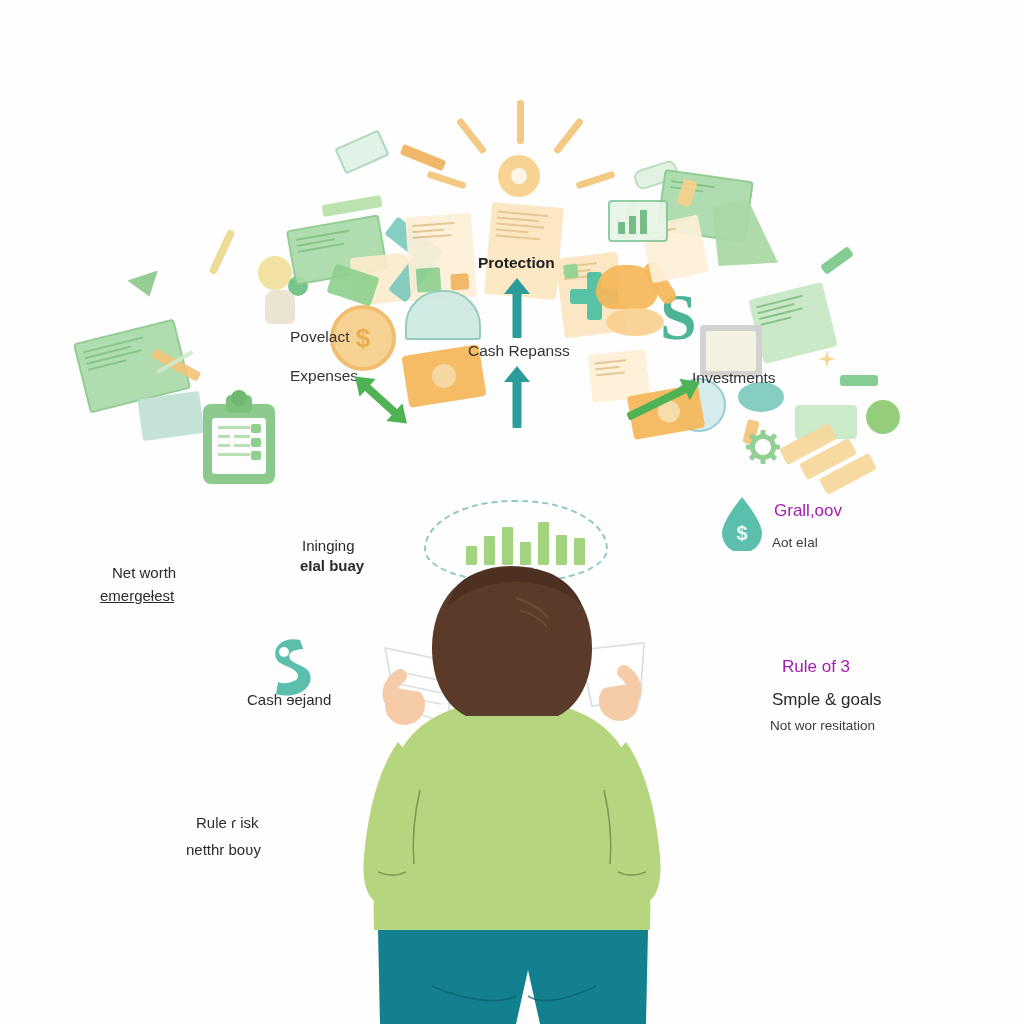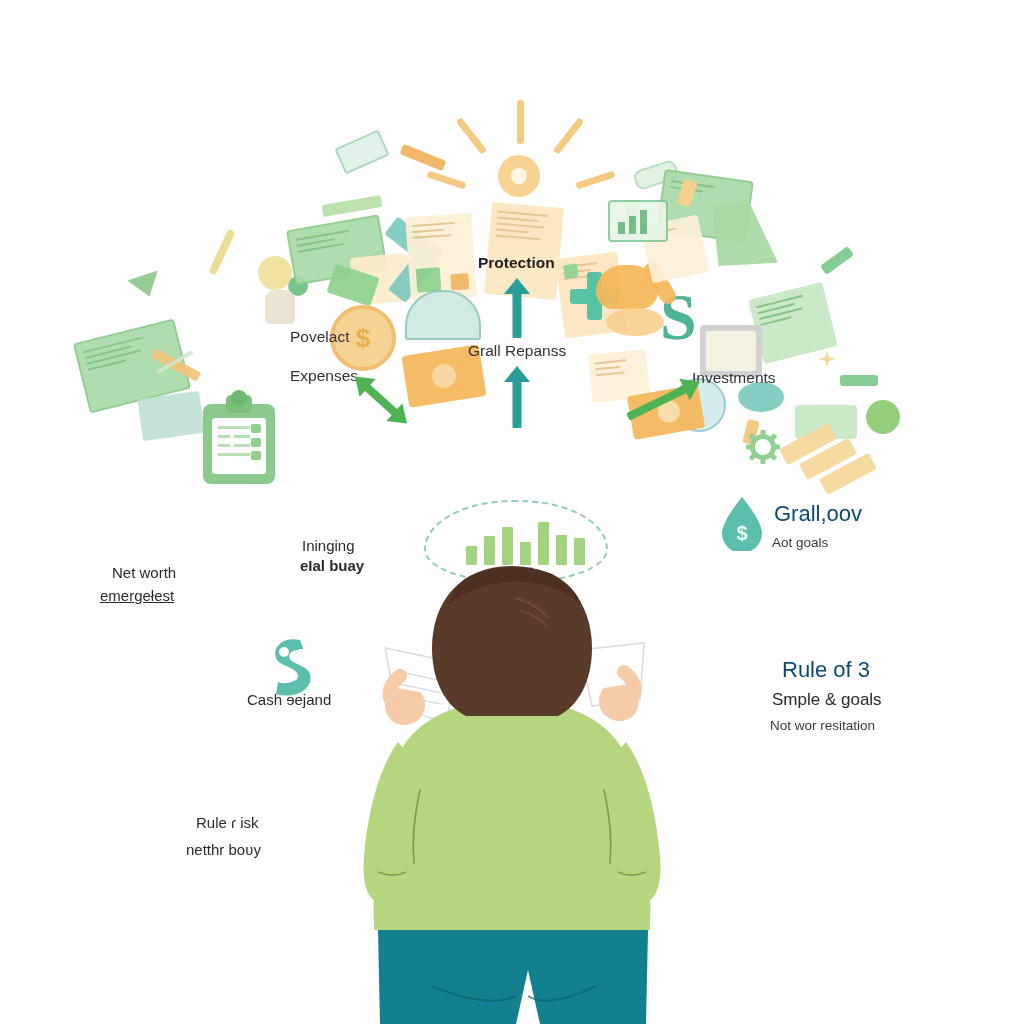--- a/index.html
+++ b/index.html
@@ -11,21 +11,21 @@
   .stage{position:absolute;inset:0;}
   .abs{position:absolute;}
 
   
   .lbl{color:#2b2b2b;font-size:15px;line-height:1.35;white-space:nowrap;}
   .lbl-flow{font-size:15.5px;color:#333;}
   .headline{
     font-size:21px;font-weight:bold;color:#17505c;letter-spacing:.2px;
     white-space:nowrap;
   }
-  .big{font-size:22px;color:#0c4a6e;white-space:nowrap;}
+  .big{font-size:17px;color:#a21caf;white-space:nowrap;}
   .med{font-size:17px;color:#2b2b2b;white-space:nowrap;}
   .sml{font-size:13.5px;color:#3a3a3a;white-space:nowrap;}
 
   
   .cloud{position:absolute;left:0;top:60px;width:1024px;height:380px;}
   .ico{position:absolute;opacity:.92;}
 
   .paper{background:#fbe6bf;border-radius:3px;}
   .paper-l{background:#fdf0d8;border-radius:3px;}
   .bill{background:#a9dba9;border-radius:4px;border:2px solid #8cc98c;}
@@ -239,21 +239,21 @@
     <div class="ico" style="left:820px;top:405px;width:56px;height:18px;background:#f6d79a;border-radius:3px;transform:rotate(-28deg);"></div>
   </div>
 
   <div class="abs lbl-flow" style="left:478px;top:254px;font-weight:bold;color:#222;">Protection</div>
 
   <div class="arrow-up" style="left:502px;top:278px;width:30px;height:60px;">
     <span class="head"></span>
     <span class="shaft" style="top:14px;height:46px;"></span>
   </div>
 
-  <div class="abs lbl-flow" style="left:468px;top:342px;color:#333;">Grall Repanss</div>
+  <div class="abs lbl-flow" style="left:468px;top:342px;color:#333;">Cash Repanss</div>
 
   <div class="arrow-up" style="left:502px;top:366px;width:30px;height:62px;">
     <span class="head"></span>
     <span class="shaft" style="top:14px;height:48px;"></span>
   </div>
 
   <div class="abs lbl-flow" style="left:290px;top:328px;">Povelact</div>
   <div class="abs lbl-flow" style="left:290px;top:367px;">Expenses</div>
 
   <div class="diag" style="left:348px;top:375px;width:66px;height:50px;transform:rotate(42deg);">
@@ -303,21 +303,21 @@
     </svg>
   </div>
 
   <div class="abs" style="left:719px;top:495px;width:46px;height:56px;">
     <svg width="46" height="56" viewBox="0 0 46 56" aria-hidden="true">
       <path d="M23 2 C23 2 43 26 43 38 A20 20 0 0 1 3 38 C3 26 23 2 23 2 Z" fill="#5cbfae"></path>
       <text x="23" y="45" text-anchor="middle" font-size="20" fill="#eafaf5" font-family="Liberation Sans, sans-serif" font-weight="bold">$</text>
     </svg>
   </div>
   <div class="abs big" style="left:774px;top:501px;">Grall,oov</div>
-  <div class="abs sml" style="left:772px;top:535px;">Aot goals</div>
+  <div class="abs sml" style="left:772px;top:535px;">Aot eIal</div>
 
   <div class="abs big" style="left:782px;top:657px;">Rule of 3</div>
   <div class="abs med" style="left:772px;top:690px;">Smple &amp; goals</div>
   <div class="abs sml" style="left:770px;top:718px;">Not wor resitation</div>
 
   <div class="abs lbl" style="left:112px;top:563px;">Net worth</div>
   <div class="abs lbl" style="left:100px;top:586px;text-decoration:underline;">emergełest</div>
 
   <div class="abs lbl" style="left:302px;top:536px;">Ininging</div>
   <div class="abs lbl" style="left:300px;top:556px;font-weight:bold;">eIal buay</div>

